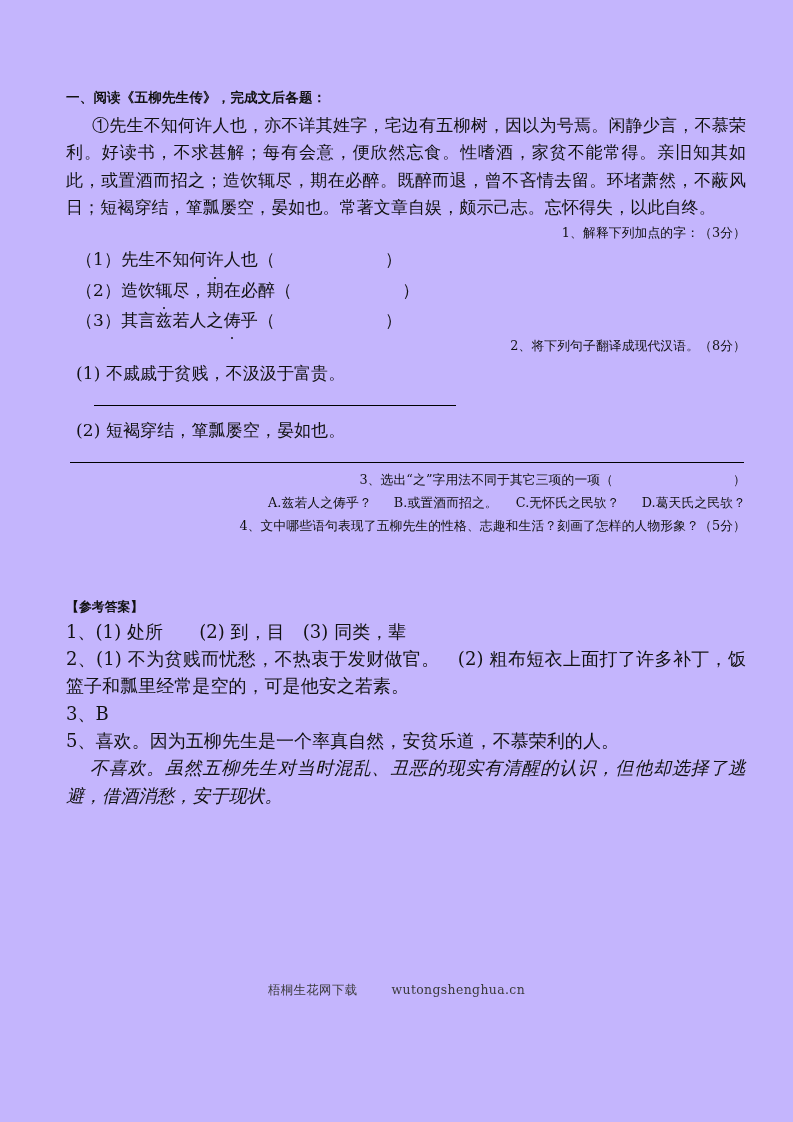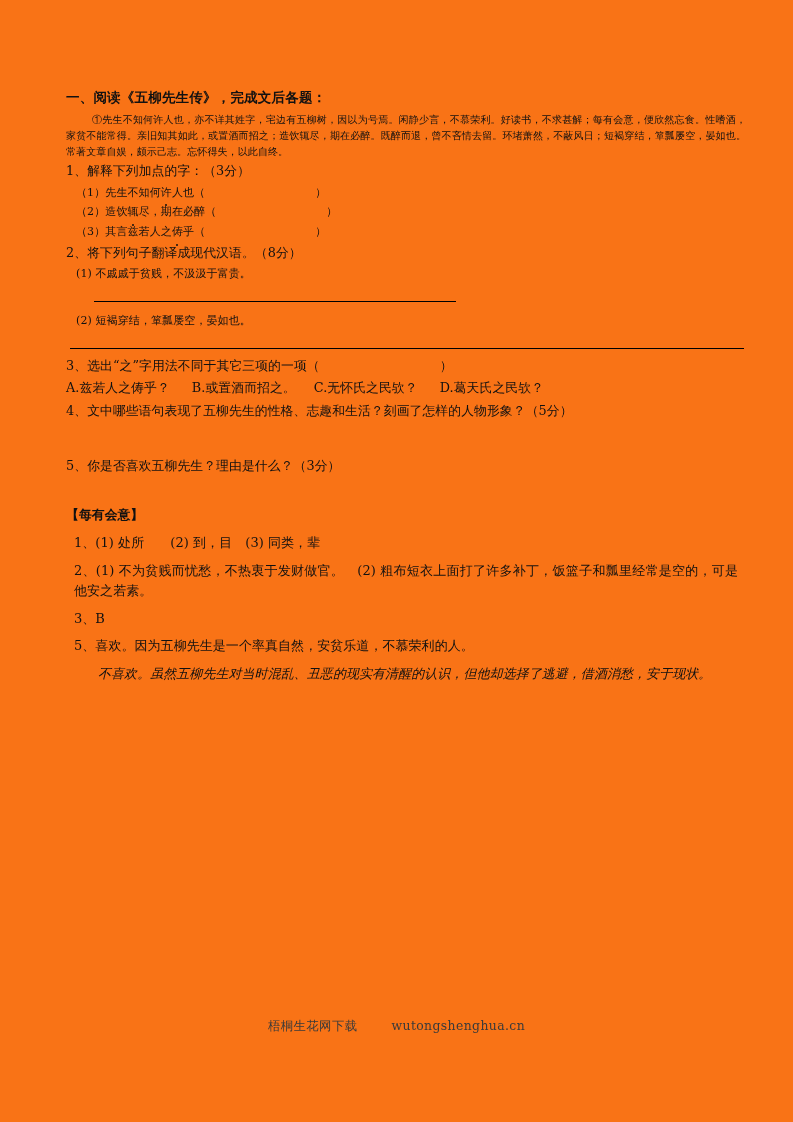--- a/index.html
+++ b/index.html
@@ -8,56 +8,56 @@
     background: #ffffff;
   }
   body {
     font-family: "DejaVu Serif", "Liberation Serif", serif;
     color: #111111;
   }
   .page {
     position: relative;
     width: 793px;
     height: 1122px;
-    background: #f97316;
+    background: #c4b5fd;
     overflow: hidden;
     box-sizing: border-box;
   }
   .content {
     position: absolute;
     left: 66px;
     top: 88px;
     width: 680px;
   }
   .h-title {
     font-size: 13.5px;
     font-weight: bold;
     letter-spacing: 0.2px;
     margin: 0 0 4px 0;
     line-height: 1.45;
   }
   .classic {
     font-family: "DejaVu Serif", "Liberation Serif", serif;
-    font-size: 10px;
+    font-size: 17px;
     line-height: 1.62;
     text-align: justify;
     margin: 0;
     letter-spacing: 0.1px;
   }
   .classic.p1 { text-indent: 26px; }
   .classic.p2 { text-indent: 26px; }
   .q-line {
     font-size: 12.8px;
     line-height: 1.78;
     margin: 0;
-    text-align: left;
+    text-align: right;
     letter-spacing: 0.1px;
   }
   .q-sub {
-    font-size: 11px;
+    font-size: 17px;
     line-height: 1.78;
     margin: 0;
     padding-left: 10px;
     letter-spacing: 0.1px;
   }
   .dotted {
     position: relative;
     display: inline-block;
   }
   .dotted::after {
@@ -93,31 +93,31 @@
   .spacer-md { height: 26px; }
   .spacer-lg { height: 32px; }
   .ans-head {
     font-size: 12.8px;
     font-weight: bold;
     margin: 0;
     line-height: 1.7;
     letter-spacing: 0.1px;
   }
   .ans-line {
-    font-size: 13px;
+    font-size: 18px;
     line-height: 1.52;
-    margin: 8px;
+    margin: 0;
     text-align: justify;
     letter-spacing: 0.05px;
   }
   .ans-line.indent { text-indent: 24px; font-style: italic; }
   .footer {
     position: absolute;
     left: 0;
-    top: 1018px;
+    top: 982px;
     width: 793px;
     text-align: center;
     font-size: 12.4px;
     color: #3a3a3a;
     letter-spacing: 0.4px;
   }
   .footer .site {
     font-family: "DejaVu Serif", "Liberation Serif", serif;
     margin-left: 34px;
   }
@@ -171,25 +171,24 @@
 
     <p class="q-line">
       <span>A.兹若人之俦乎？</span><span class="blank-space" style="width:22px"></span><span>B.或置酒而招之。</span><span class="blank-space" style="width:18px"></span><span>C.无怀氏之民欤？</span><span class="blank-space" style="width:22px"></span><span>D.葛天氏之民欤？</span>
     </p>
 
 
     <p class="q-line">4、文中哪些语句表现了五柳先生的性格、志趣和生活？刻画了怎样的人物形象？（5分）</p>
 
     <div class="spacer-lg"></div>
 
-    <p class="q-line">5、你是否喜欢五柳先生？理由是什么？（3分）</p>
 
     <div class="spacer-md"></div>
 
-    <p class="ans-head">【每有会意】</p>
+    <p class="ans-head">【参考答案】</p>
 
     <p class="ans-line">1、(1) 处所　　(2) 到，目　(3) 同类，辈</p>
     <p class="ans-line">2、(1) 不为贫贱而忧愁，不热衷于发财做官。　(2) 粗布短衣上面打了许多补丁，饭篮子和瓢里经常是空的，可是他安之若素。</p>
     <p class="ans-line">3、B</p>
     <p class="ans-line">5、喜欢。因为五柳先生是一个率真自然，安贫乐道，不慕荣利的人。</p>
     <p class="ans-line indent">不喜欢。虽然五柳先生对当时混乱、丑恶的现实有清醒的认识，但他却选择了逃避，借酒消愁，安于现状。</p>
 
   </div>
 
   <div class="footer">

